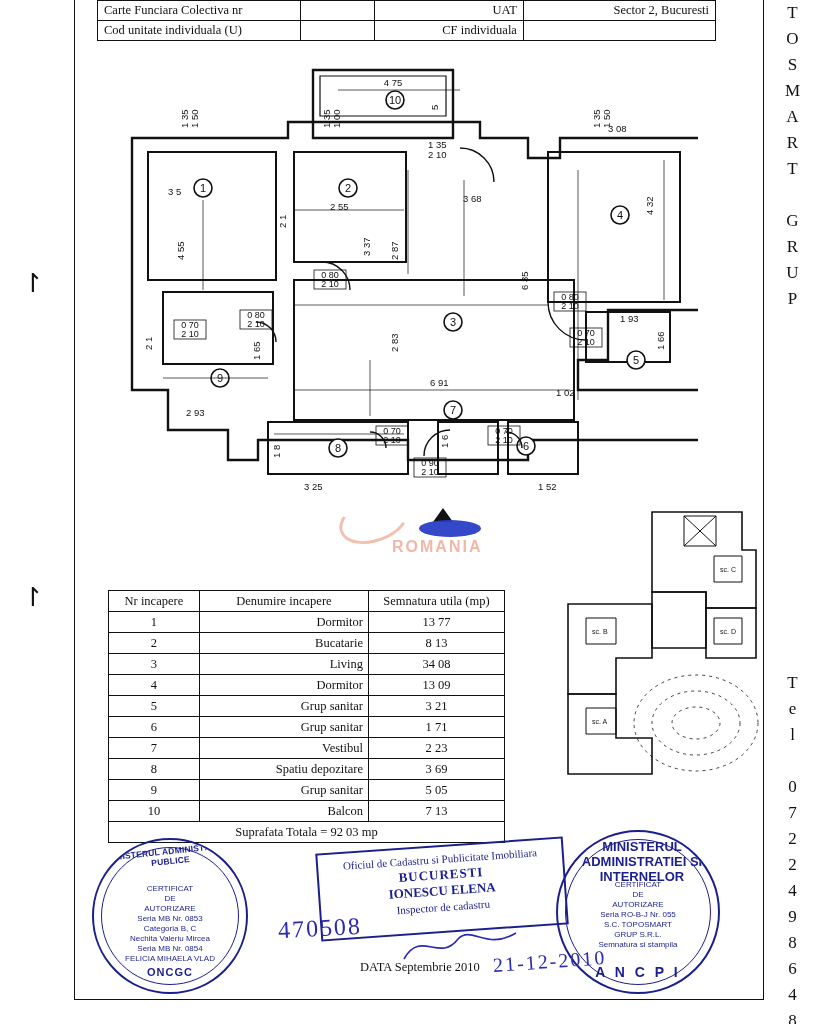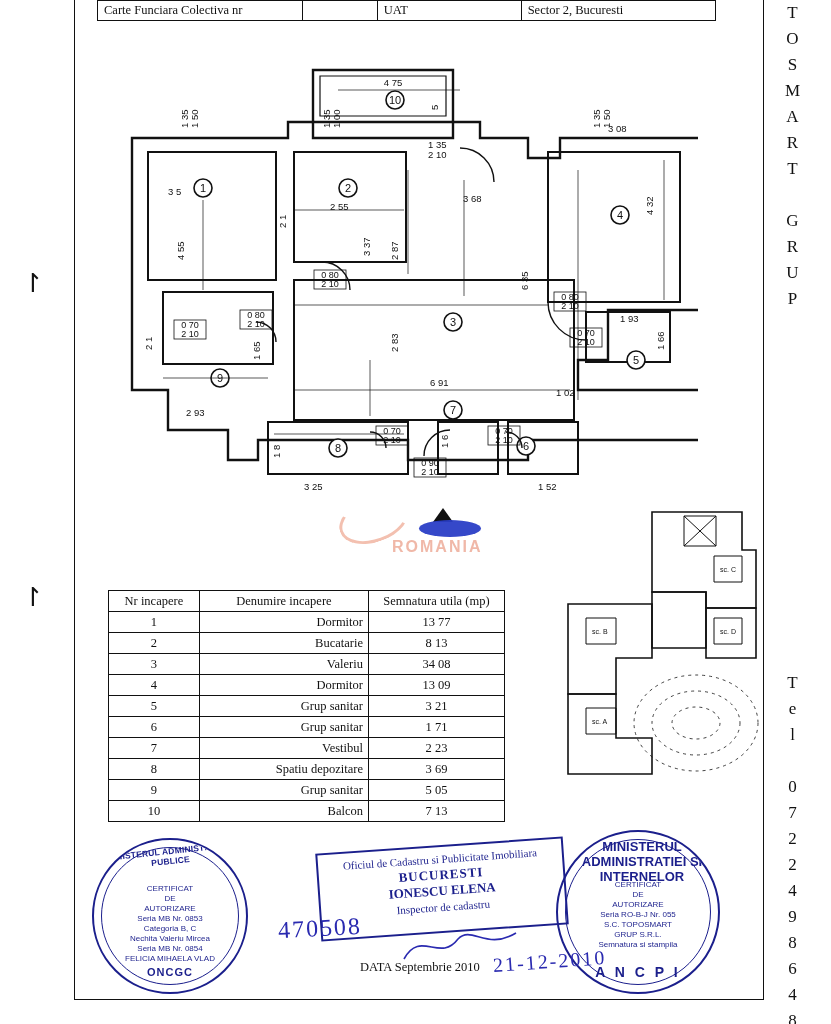--- a/index.html
+++ b/index.html
@@ -45,21 +45,21 @@
     border-collapse: collapse;
     font-size: 12.5px;
   }
   .hdr-table td {
     border: 1px solid #111;
     height: 19px;
     padding: 0 6px;
     line-height: 19px;
     white-space: nowrap;
   }
-  .hdr-table td.c { text-align: left; }
+  .hdr-table td.c { text-align: right; }
   .c1 { width: 200px; }
   .c2 { width: 72px; }
   .c3 { width: 148px; }
   .c4 { width: 195px; }
 
   
   .plan {
     position: absolute;
     left: 108px;
     top: 60px;
@@ -263,20 +263,26 @@
   <div class="bracket" id="br1">↾</div>
   <div class="bracket" id="br2">↾</div>
 
   <table class="hdr-table">
     <tbody>
         <tr>
       <td class="c1">Carte Funciara Colectiva nr</td>
       <td class="c2"></td>
       <td class="c3 c">UAT</td>
       <td class="c4 c">Sector 2, Bucuresti</td>
+    </tr>
+    <tr>
+      <td class="c1">Cod unitate individuala (U)</td>
+      <td class="c2"></td>
+      <td class="c3 c">CF individuala</td>
+      <td class="c4 c"></td>
     </tr>
   </tbody>
     </table>
 
   <div class="plan">
     <svg width="590" height="450" viewBox="0 0 590 450" xmlns="http://www.w3.org/2000/svg">
       <g fill="none" stroke="#111" stroke-width="2.4">
 
         <path d="M205 10 L345 10 L345 62 L205 62 Z"></path>
         <path d="M212 16 L338 16 L338 56 L212 56 Z" stroke-width="1.2"></path>
@@ -436,21 +442,21 @@
       <td class="rt-d">Dormitor</td>
       <td class="rt-s">13 77</td>
     </tr>
     <tr>
       <td class="rt-n">2</td>
       <td class="rt-d">Bucatarie</td>
       <td class="rt-s">8 13</td>
     </tr>
     <tr>
       <td class="rt-n">3</td>
-      <td class="rt-d">Valeriu</td>
+      <td class="rt-d">Living</td>
       <td class="rt-s">34 08</td>
     </tr>
     <tr>
       <td class="rt-n">4</td>
       <td class="rt-d">Dormitor</td>
       <td class="rt-s">13 09</td>
     </tr>
     <tr>
       <td class="rt-n">5</td>
       <td class="rt-d">Grup sanitar</td>
@@ -473,20 +479,23 @@
     </tr>
     <tr>
       <td class="rt-n">9</td>
       <td class="rt-d">Grup sanitar</td>
       <td class="rt-s">5 05</td>
     </tr>
     <tr>
       <td class="rt-n">10</td>
       <td class="rt-d">Balcon</td>
       <td class="rt-s">7 13</td>
+    </tr>
+    <tr class="rt-total">
+      <td colspan="3">Suprafata Totala =  92 03 mp</td>
     </tr>
   </tbody>
     </table>
 
   <div class="blocks">
     <svg width="210" height="300" viewBox="0 0 210 300" xmlns="http://www.w3.org/2000/svg">
       <g fill="none" stroke="#111" stroke-width="1.6">
         <path d="M96 4 L186 4 L186 42 L200 42 L200 100 L150 100 L150 84 L96 84 Z"></path>
         <path d="M96 84 L150 84 L150 140 L96 140 Z"></path>
         <path d="M12 96 L96 96 L96 150 L60 150 L60 186 L12 186 Z"></path>

